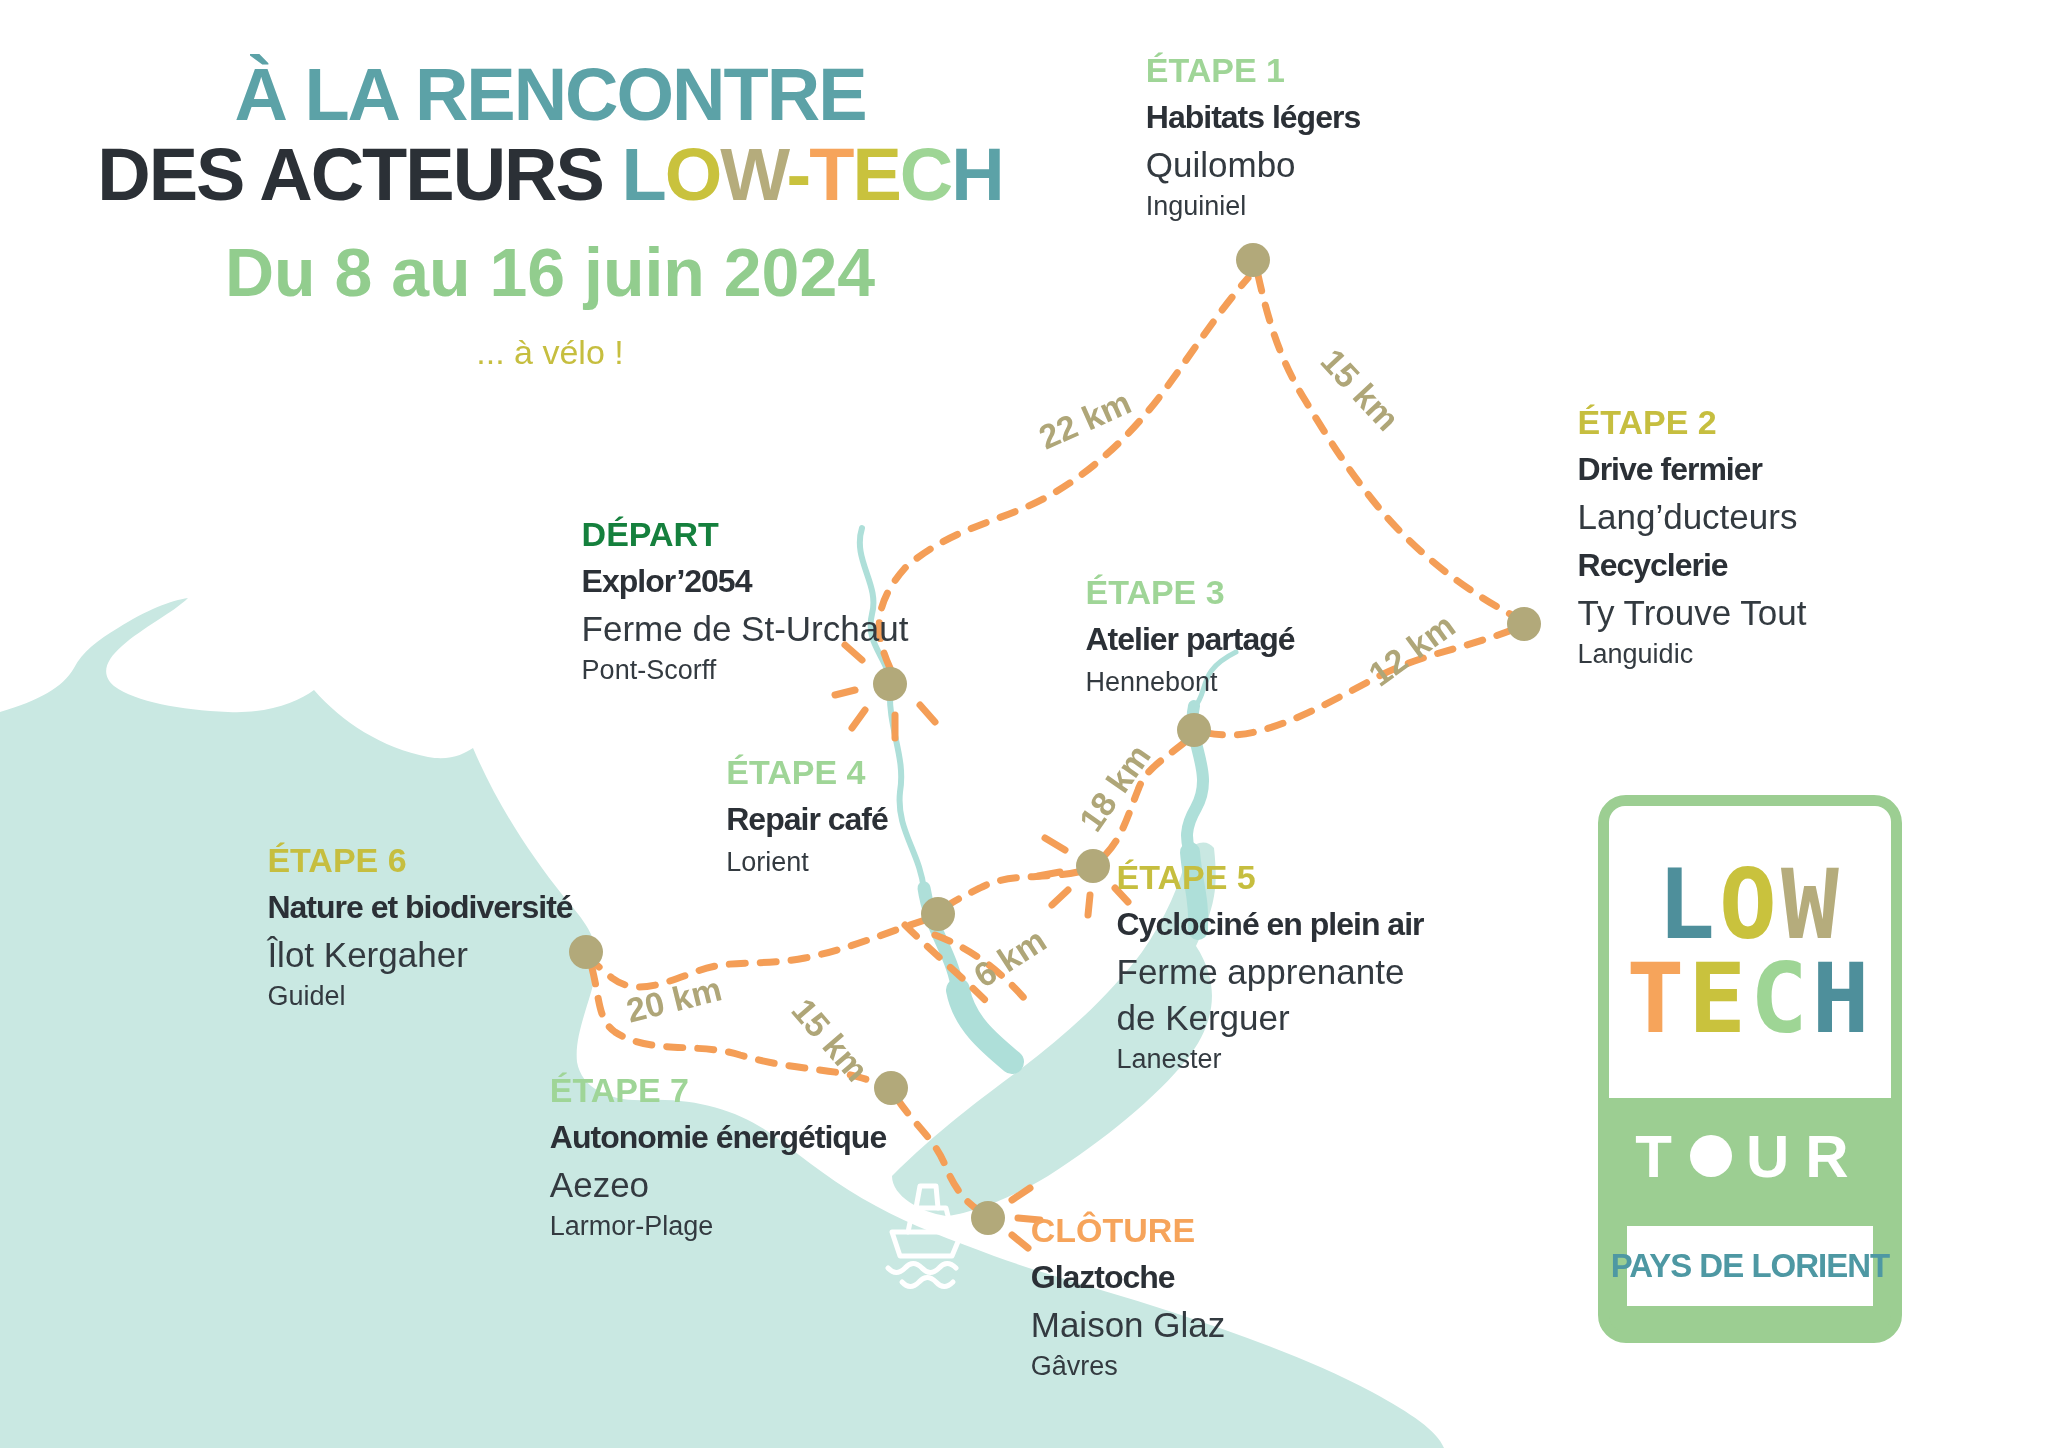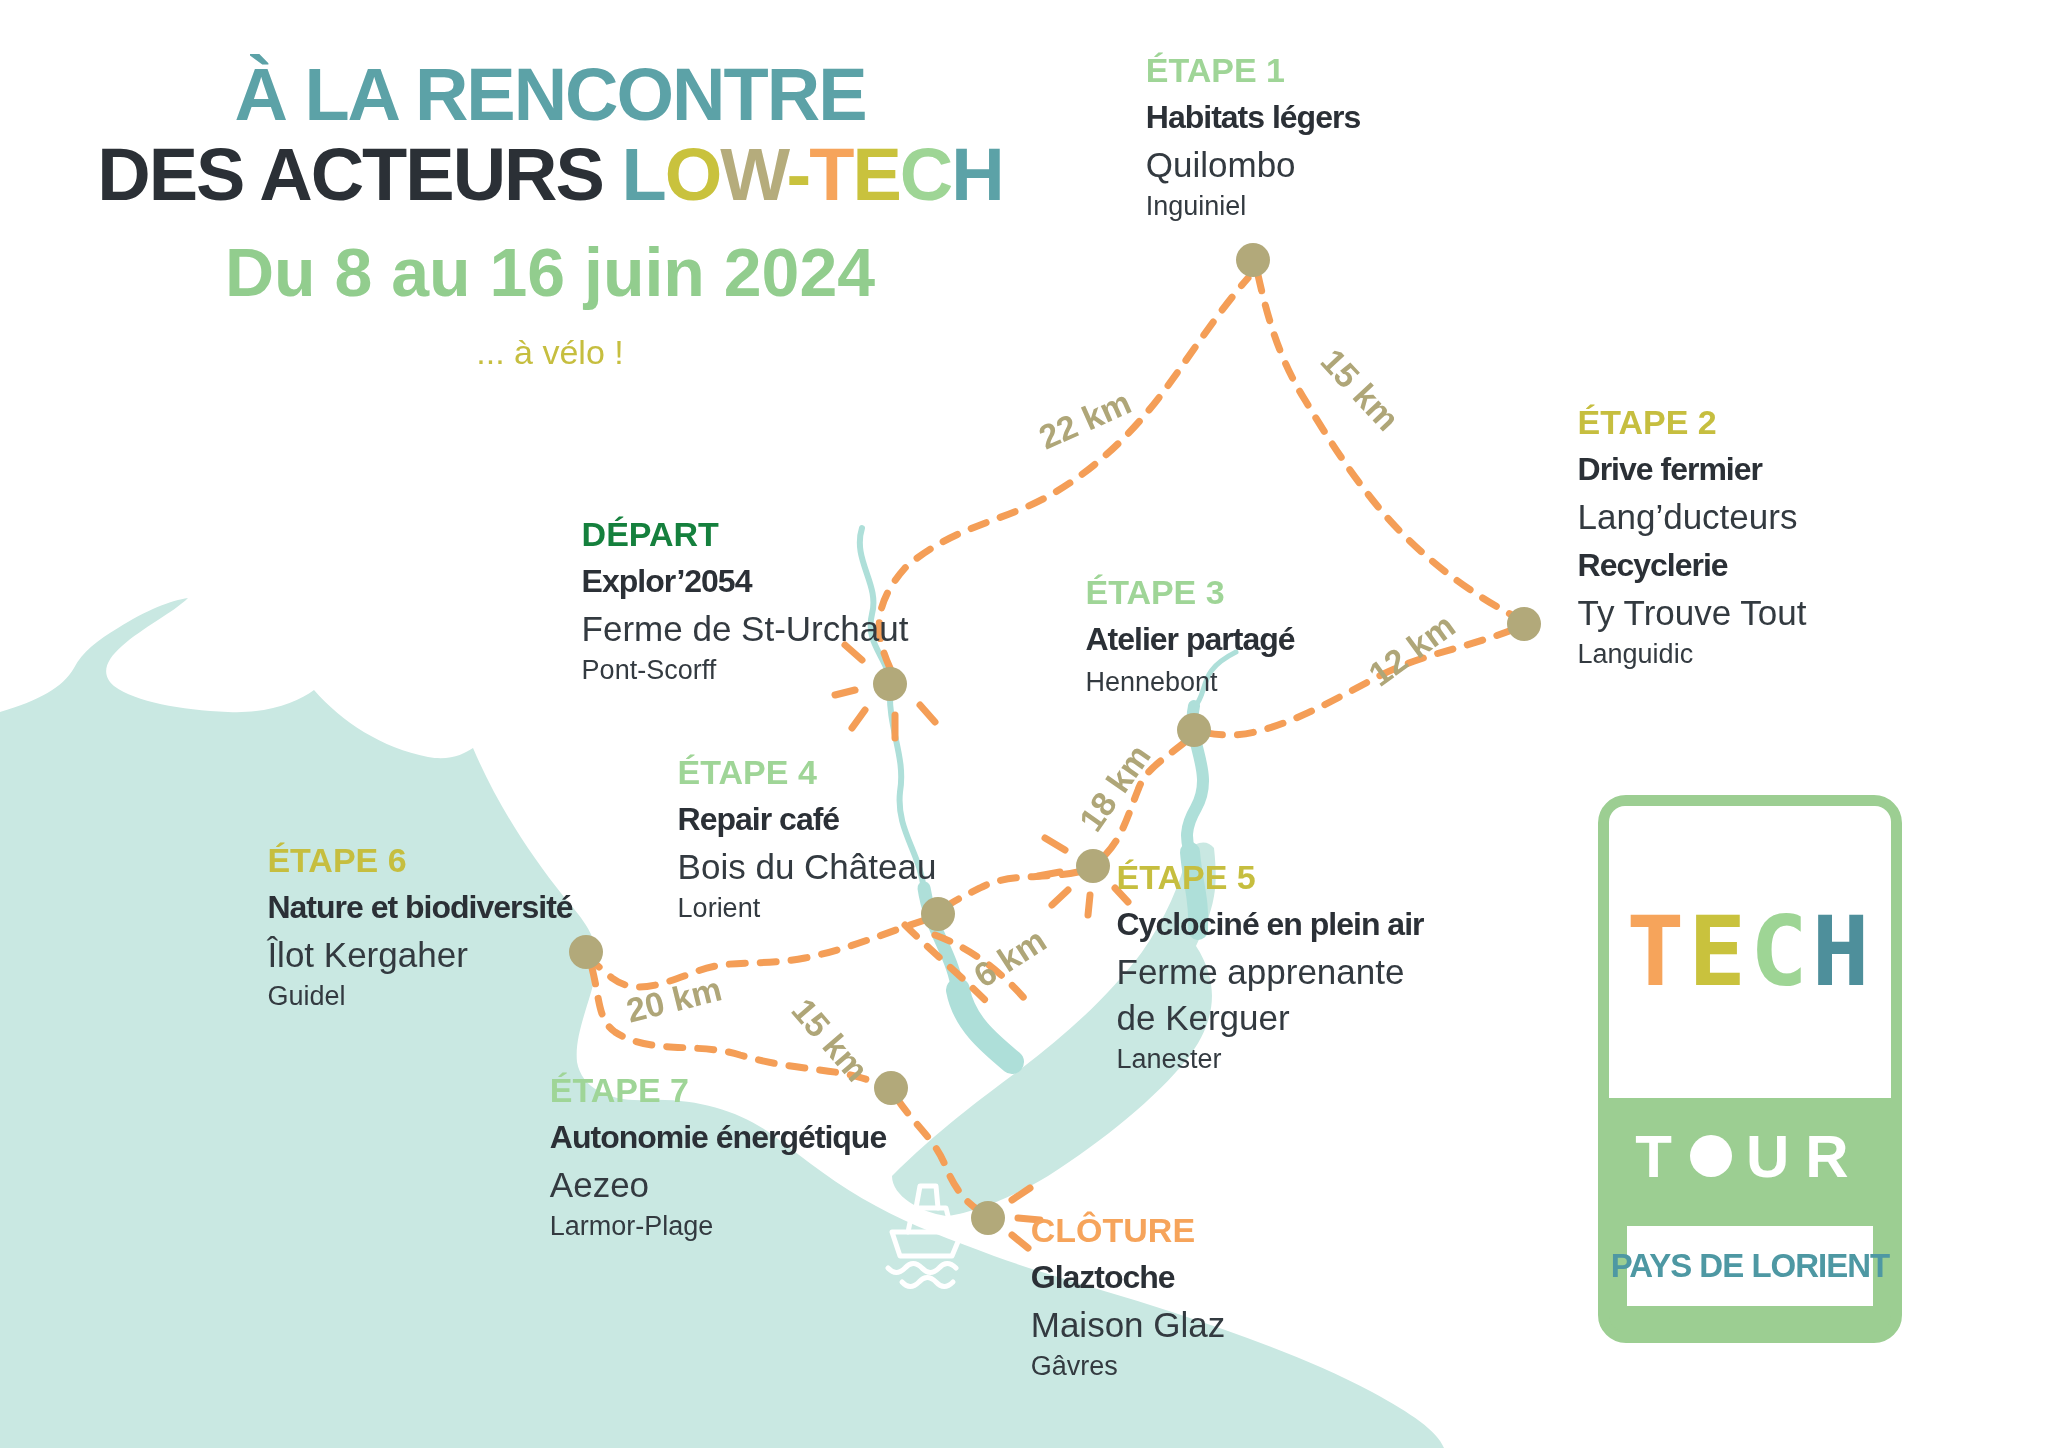--- a/index.html
+++ b/index.html
@@ -176,21 +176,20 @@
       <div class="s-small">Pont-Scorff</div>
     </div>
     <div class="stage stage-etape3">
       <div class="label" style="color: rgb(159, 213, 151);">ÉTAPE 3</div>
       <div class="s-bold">Atelier partagé</div>
       <div class="s-small">Hennebont</div>
     </div>
     <div class="stage stage-etape4">
       <div class="label" style="color: rgb(159, 213, 151);">ÉTAPE 4</div>
       <div class="s-bold">Repair café</div>
-      <div class="s-reg">Bois du Château</div>
       <div class="s-small">Lorient</div>
     </div>
     <div class="stage stage-etape5">
       <div class="label" style="color: rgb(198, 190, 63);">ÉTAPE 5</div>
       <div class="s-bold">Cyclociné en plein air</div>
       <div class="s-reg">Ferme apprenante</div>
       <div class="s-reg">de Kerguer</div>
       <div class="s-small">Lanester</div>
     </div>
     <div class="stage stage-etape6">
@@ -218,20 +217,21 @@
     <span class="dist dist-1">15 km</span>
     <span class="dist dist-2">12 km</span>
     <span class="dist dist-3">18 km</span>
     <span class="dist dist-4">6 km</span>
     <span class="dist dist-5">20 km</span>
     <span class="dist dist-6">15 km</span>
   </div>
 
 <div class="logo">
   <div class="logo-top">
+    <div class="logo-word" id="logo-low"><span style="color: rgb(78, 143, 155);">L</span><span style="color: rgb(201, 194, 61);">O</span><span style="color: rgb(181, 172, 124);">W</span></div>
     <div class="logo-word" id="logo-tech"><span style="color: rgb(246, 164, 91);">T</span><span style="color: rgb(201, 194, 61);">E</span><span style="color: rgb(158, 213, 149);">C</span><span style="color: rgb(78, 143, 155);">H</span></div>
   </div>
   <div class="logo-tour" id="logo-tour">
       <span>T</span>
       <span class="tour-disc"></span>
       <span>U</span>
       <span>R</span>
     </div>
   <div class="logo-region">PAYS DE LORIENT</div>
 </div>

